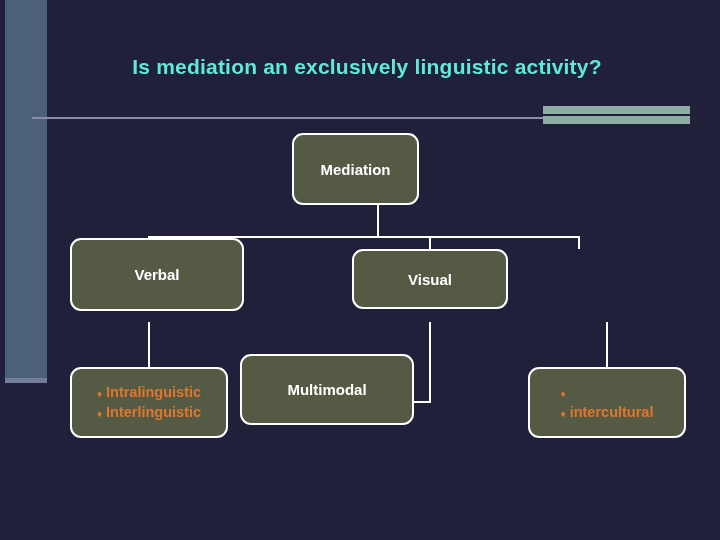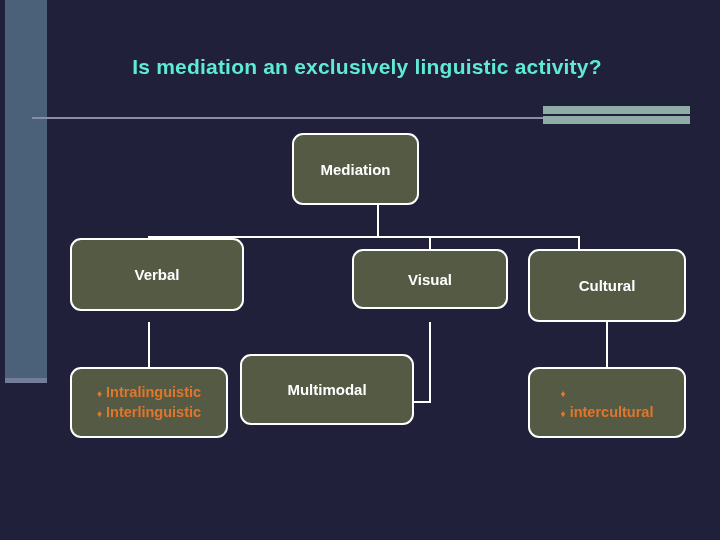--- a/index.html
+++ b/index.html
@@ -178,23 +178,20 @@
   </div>
 
   <div class="node plain-label" id="node-verbal">
     <span>Verbal</span>
   </div>
 
   <div class="node plain-label" id="node-visual">
     <span>Visual</span>
   </div>
 
-  <div class="node plain-label" id="node-cultural">
-    <span>Cultural</span>
-  </div>
 
   <div class="node bullets" id="node-linguistic">
     <ul class="bullet-list">
       <li>
         <span class="bullet-mark">♦</span>
         <span>Intralinguistic</span>
       </li>
       <li>
         <span class="bullet-mark">♦</span>
         <span>Interlinguistic</span>

